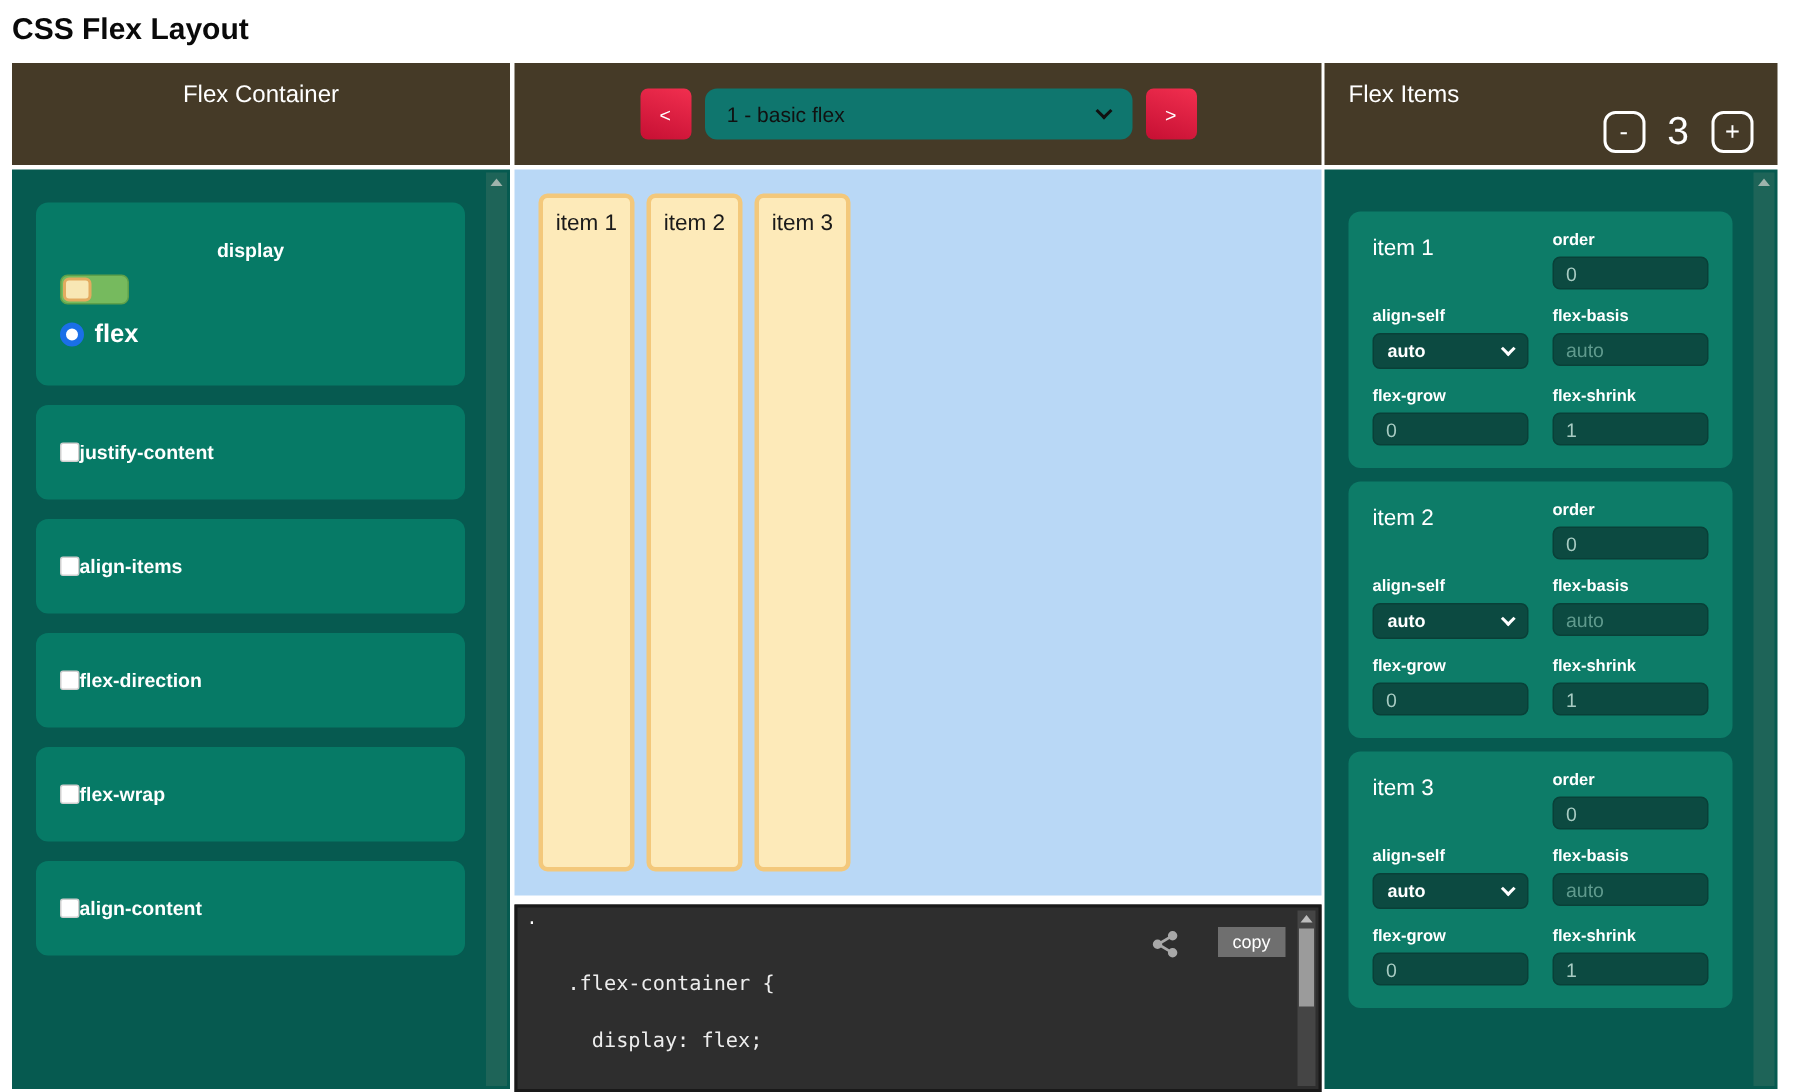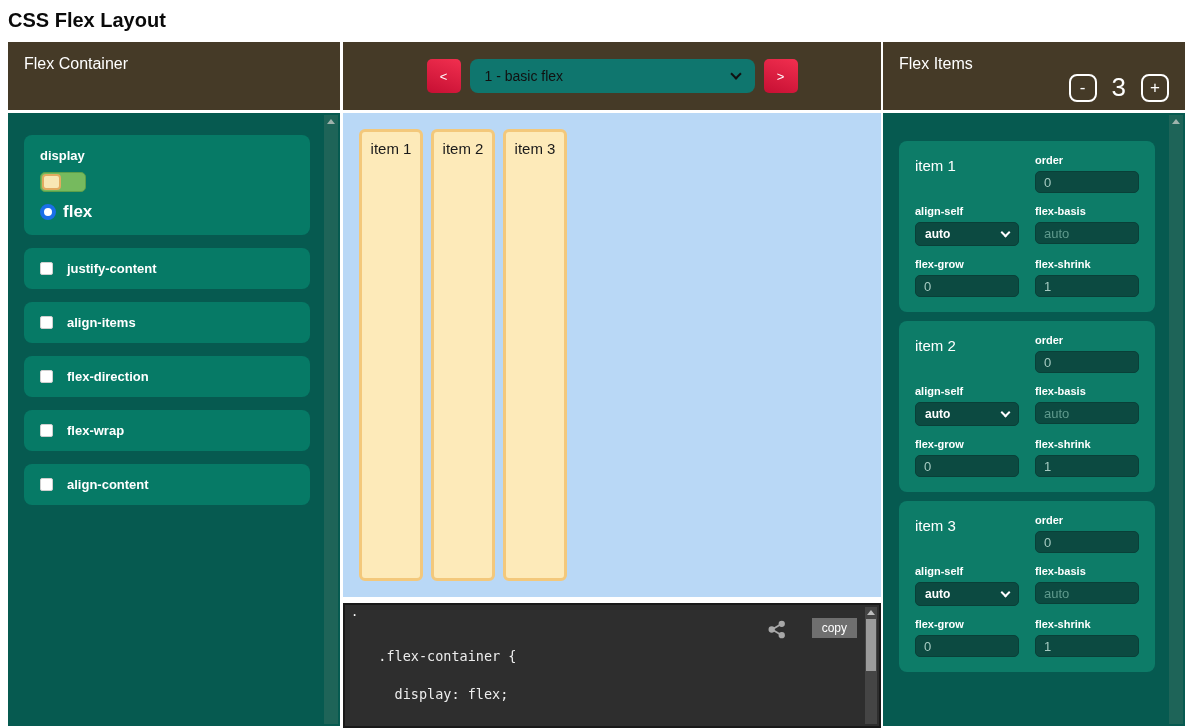--- a/index.html
+++ b/index.html
@@ -2,42 +2,42 @@
 <html><head>
 <meta charset="utf-8">
 <style>
   * { margin:0; padding:0; box-sizing:border-box; }
   html,body { width:1199px; height:728px; background:#fff; overflow:hidden;
               font-family:"Liberation Sans", sans-serif; }
 
   .page-title { position:absolute; left:8px; top:9px; font-size:20px; font-weight:bold; color:#0a0a0a; }
 
   .col { position:absolute; top:42px; display:flex; flex-direction:column; }
-  .col-left  { left:8px;   width:332px; height:684px; }
+  .col-left  { left:8px;   width:332px; height:684px;text-align:center; }
   .col-mid   { left:343px; width:538px; height:686px; }
   .col-right { left:883px; width:302px; height:684px; }
 
   .panel-header { height:68px; background:#453a27; color:#fff; padding:13px 16px; font-size:16px; position:relative; flex:none; }
   .panel-body { flex:1; margin-top:3px; background:#065a50; position:relative; overflow:hidden; }
 
   
   .teal-scrollbar { position:absolute; top:2px; right:2px; bottom:2px; width:14px; background:#1e6458; }
   .teal-scrollbar .arrow-up { position:absolute; top:4px; left:3px; width:0; height:0;
       border-left:4px solid transparent; border-right:4px solid transparent; border-bottom:5px solid #9fb3ac; }
 
   
   .left-content { padding:22px 30px 0 16px; }
-  .ctl-card { background:#067a66; border-radius:8px; padding:13px 16px; margin-bottom:13px; }
+  .ctl-card { background:#067a66; border-radius:8px; padding:24px 16px; margin-bottom:13px; }
   .ctl-label { color:#fff; font-weight:bold; font-size:13px; }
   .toggle { margin:9px 0 10px 0; width:46px; height:20px; background:#76ba5e; border:1px solid #5da04a; border-radius:5px; position:relative; cursor:pointer; }
   .toggle .knob { position:absolute; left:1px; top:1px; width:19px; height:16px; background:#f8e7b4; border:2px solid #e3ab60; border-radius:4px; }
   .radio-row { display:flex; align-items:center; gap:7px; }
   .radio { width:16px; height:16px; border-radius:50%; background:#fff; border:4px solid #1a6fe8; }
   .radio-label { color:#fff; font-weight:bold; font-size:17px; }
-  .check-row { display:flex; align-items:center; gap:14px; }
+  .check-row { display:flex; align-items:center; gap:0; }
   .checkbox { width:13px; height:13px; background:#fff; border:1px solid #cfcfcf; border-radius:2px; flex:none; }
 
   
   .mid-header { display:flex; align-items:center; justify-content:center; gap:9px; padding:0; }
   .nav-btn { width:34px; height:34px; border-radius:5px; border:none; color:#fff; font-size:13px;
              background:linear-gradient(200deg,#f12f4f 0%,#c60f33 100%); cursor:pointer; font-family:inherit; }
   .scenario-select { width:285px; height:34px; background:#0f766e; border-radius:8px; display:flex; align-items:center;
              justify-content:space-between; padding:0 15px; font-size:14px; color:#111; cursor:pointer; }
   .chev { width:8px; height:8px; border-right:2.5px solid #111; border-bottom:2.5px solid #111; transform:rotate(45deg); margin-top:-4px; }
   .chev.white { border-color:#fff; width:7px; height:7px; }

